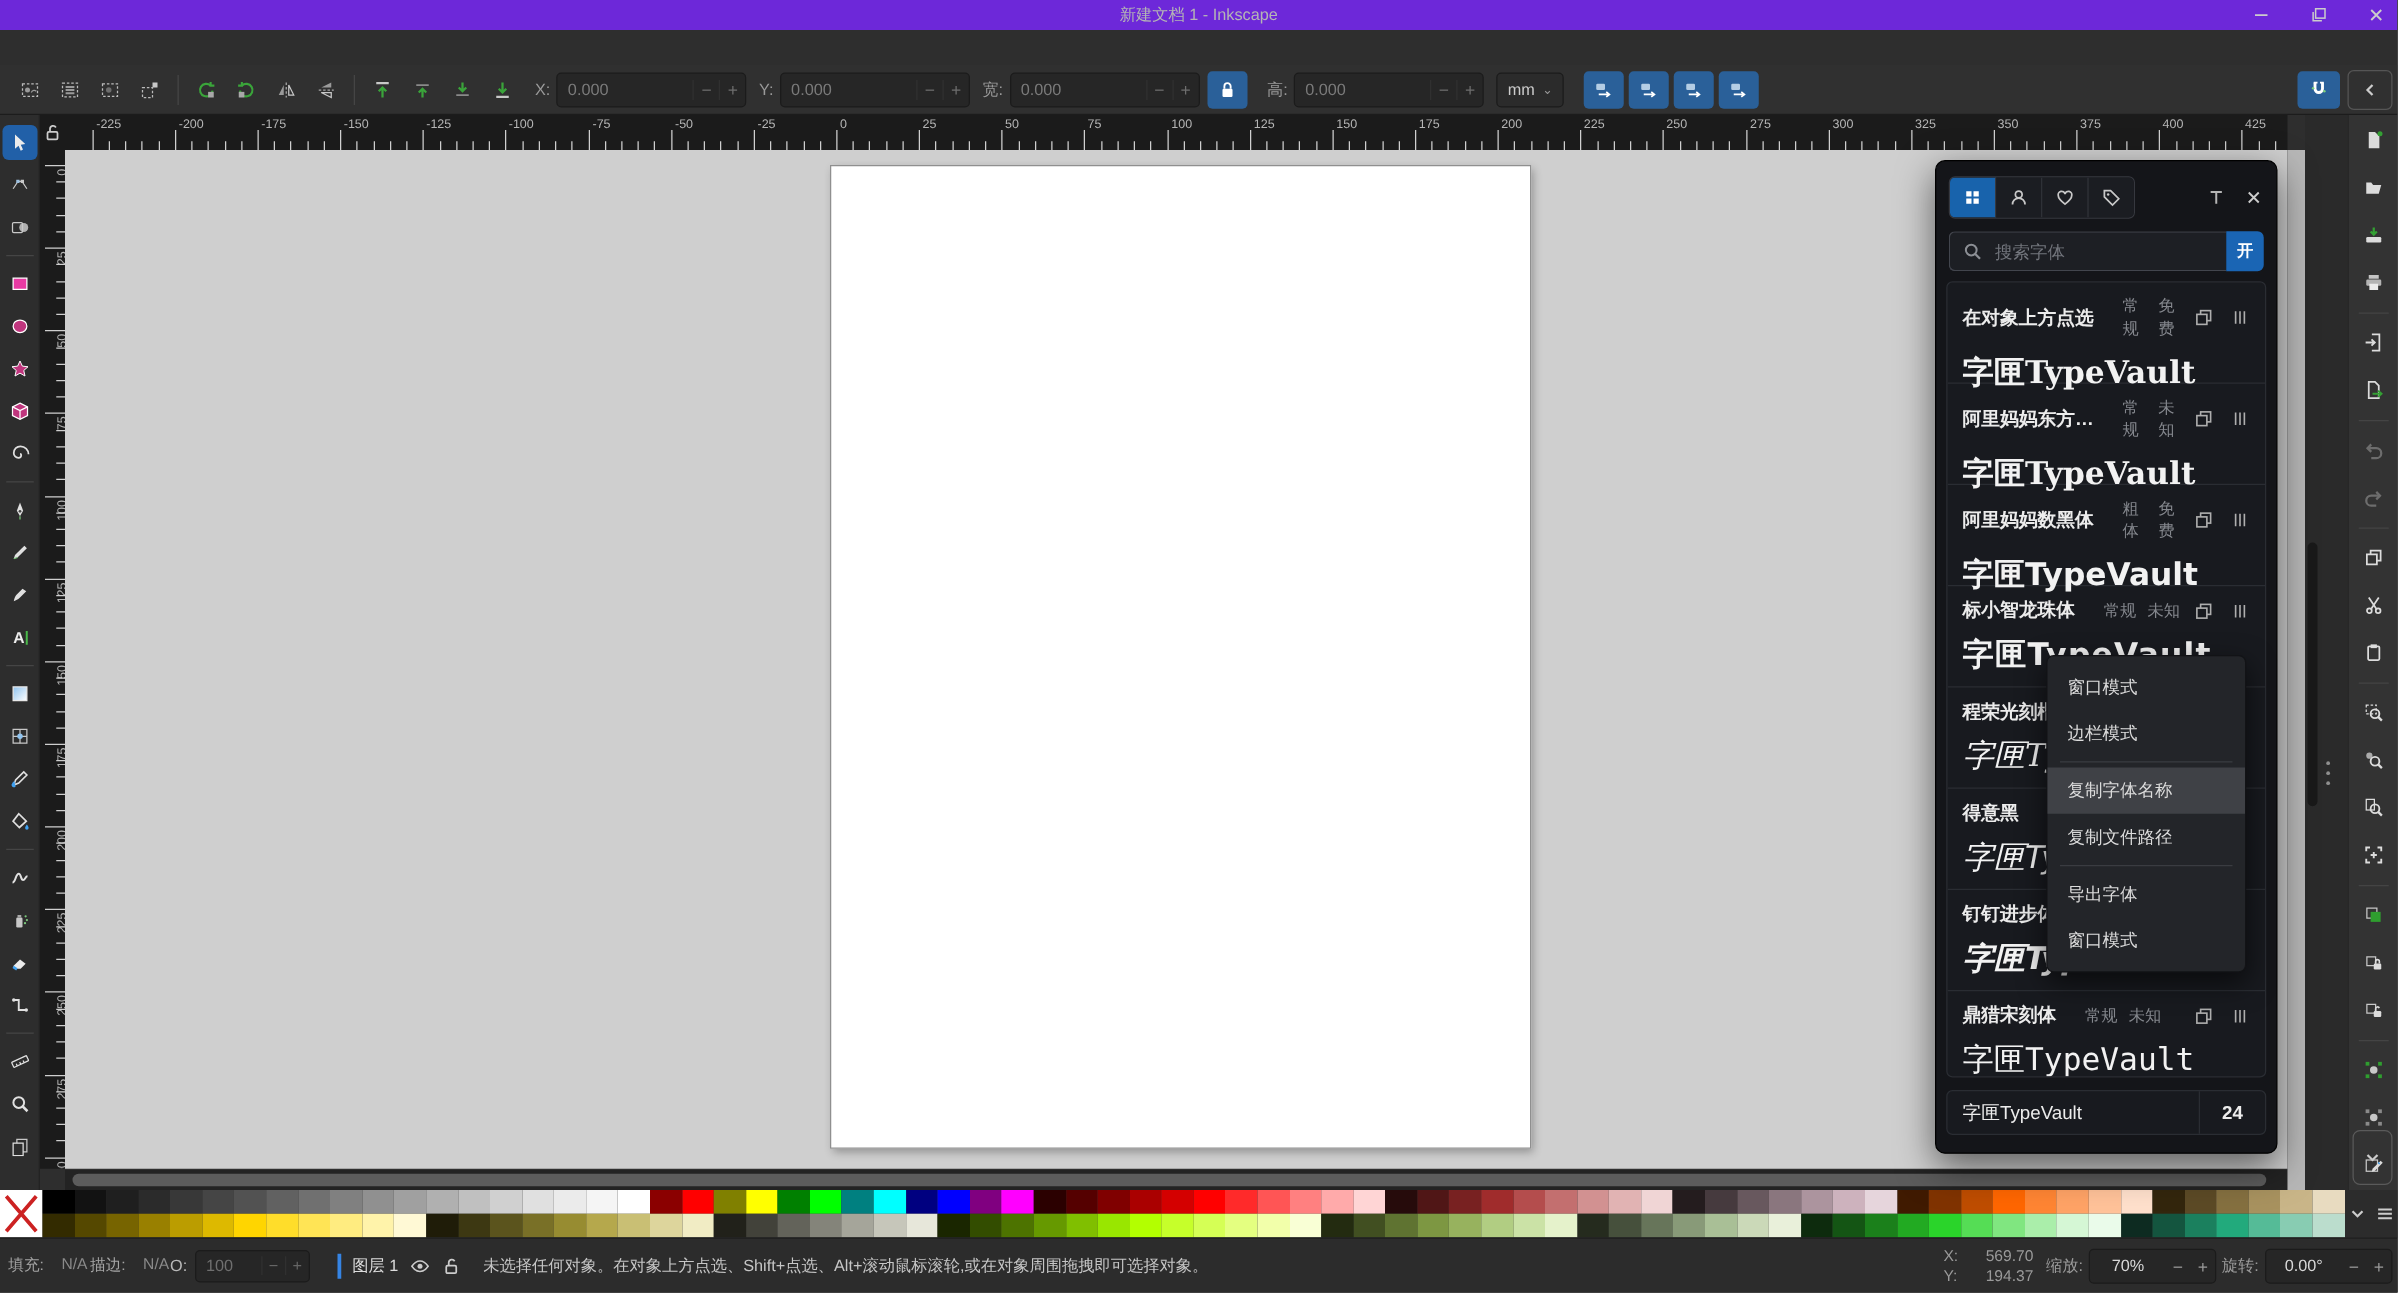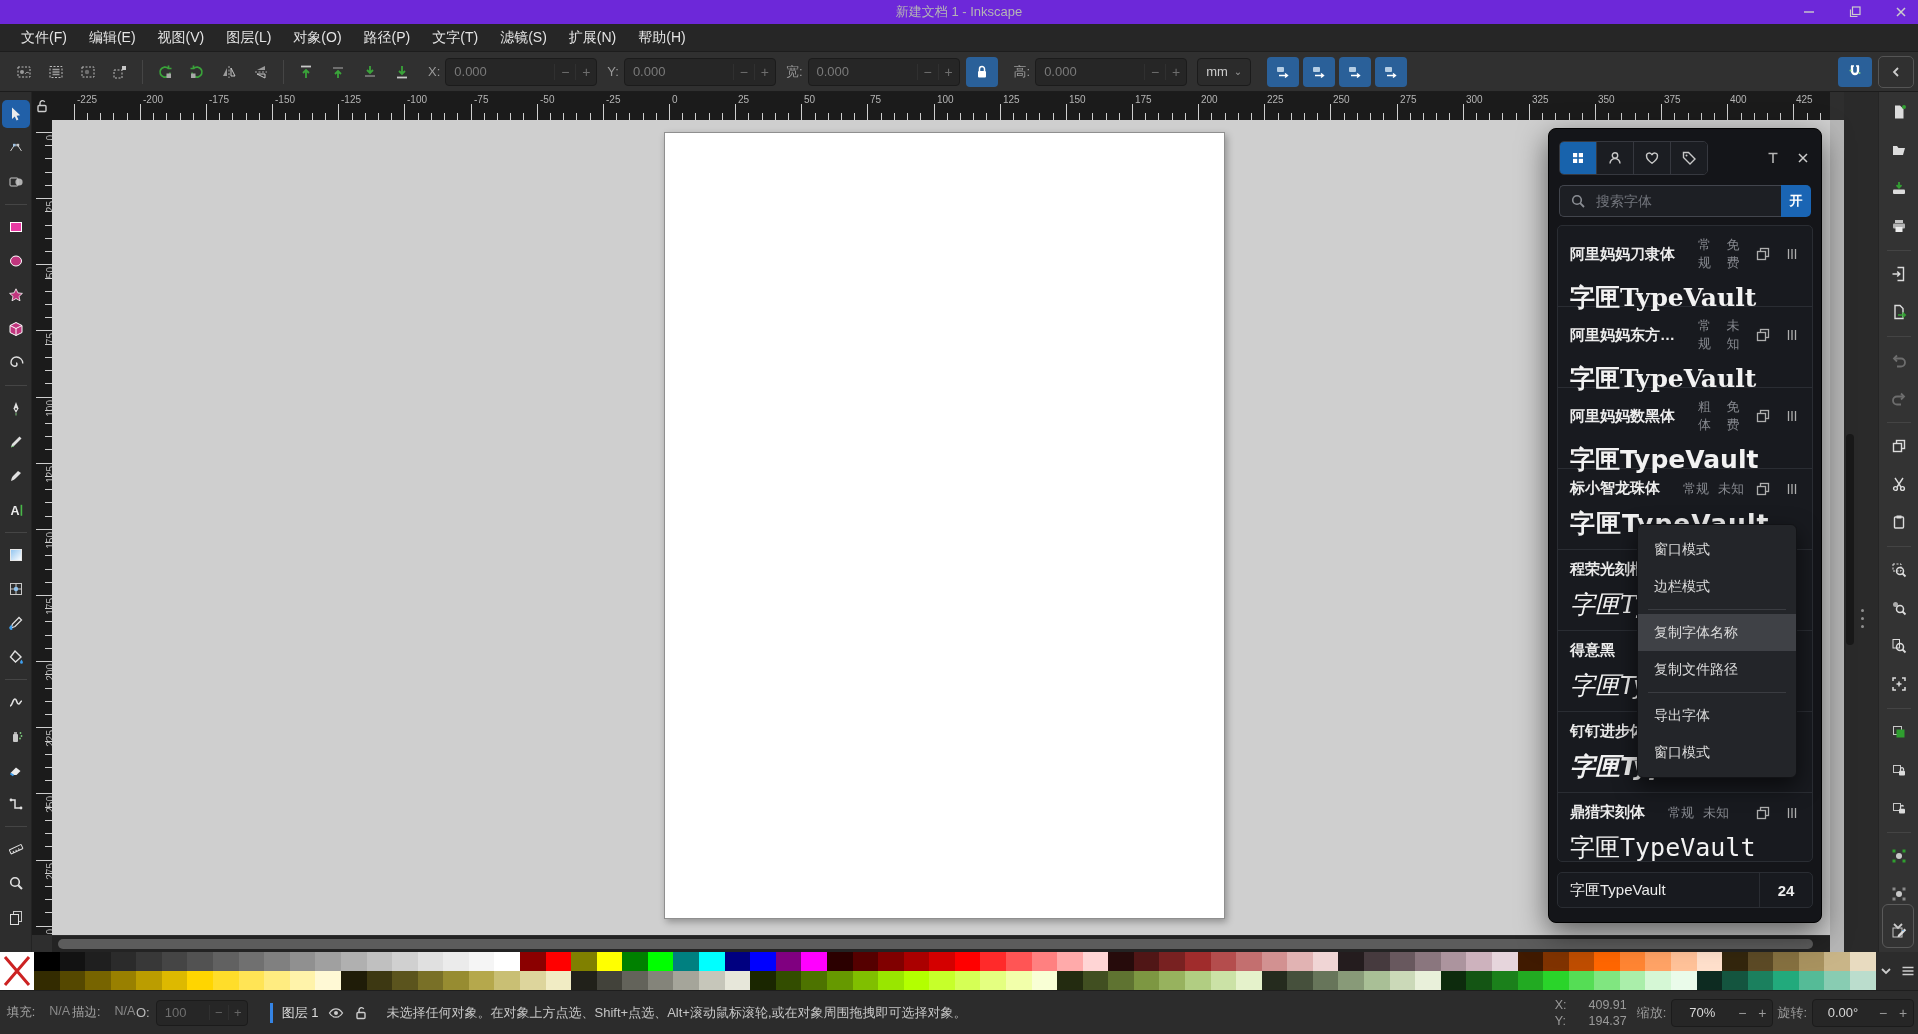--- a/index.html
+++ b/index.html
@@ -140,32 +140,20 @@
       <span class="winbtn">
           <span>
             <svg width="16" height="16" viewBox="0 0 16 16" fill="none">
               <path d="M4 4l8 8M12 4l-8 8" stroke="#ccc" stroke-width="1.5"></path>
             </svg>
           </span>
         </span>
     </div>
   </div>
 
-  <div id="menubar" class="abs">
-      <div class="menuitem">文件(F)</div>
-      <div class="menuitem">编辑(E)</div>
-      <div class="menuitem">视图(V)</div>
-      <div class="menuitem">图层(L)</div>
-      <div class="menuitem">对象(O)</div>
-      <div class="menuitem">路径(P)</div>
-      <div class="menuitem">文字(T)</div>
-      <div class="menuitem">滤镜(S)</div>
-      <div class="menuitem">扩展(N)</div>
-      <div class="menuitem">帮助(H)</div>
-    </div>
 
   <div id="toolbar" class="abs">
       <div style="width: 8px;"></div>
       <div class="tbtn">
         <svg width="16" height="16" viewBox="0 0 16 16" fill="none">
           <rect x="2" y="3" width="12" height="10" stroke="#bbb" stroke-dasharray="2 1.5"></rect>
           <circle cx="6" cy="8" r="2" fill="#9a9a9a"></circle>
           <path d="M9 10c1-2 3-2 4-1" stroke="#9a9a9a"></path>
         </svg>
       </div>
@@ -1088,21 +1076,21 @@
           <svg width="16" height="16" viewBox="0 0 16 16" fill="none">
             <rect x="4" y="7.5" width="8" height="6" rx="1" stroke="#ccc" stroke-width="1.4"></rect>
             <path d="M6 7.5V5a2.5 2.5 0 0 1 4.7-1" stroke="#ccc" stroke-width="1.4"></path>
           </svg>
         </span>
     </div>
     <div id="message">未选择任何对象。在对象上方点选、Shift+点选、Alt+滚动鼠标滚轮,或在对象周围拖拽即可选择对象。</div>
     <div id="xyblock">
       <div class="xyrow">
           <span>X:</span>
-          <span>409.91</span>
+          <span>569.70</span>
         </div>
       <div class="xyrow">
           <span>Y:</span>
           <span>194.37</span>
         </div>
     </div>
     <div class="zrblock">
       <span>缩放:</span>
       <div class="zrfield">
         <span class="val">70%</span>
@@ -1170,21 +1158,21 @@
               <path d="M10.2 10.2 14 14" stroke="#8b8e94" stroke-width="1.8"></path>
             </svg>
           </span>
         <input type="text" placeholder="搜索字体" style="">
       </div>
       <div id="searchgo">开</div>
     </div>
     <div id="fontlist">
         <div class="frow">
           <div class="fhead">
-            <span class="fname">阿里妈妈刀隶体</span>
+            <span class="fname">在对象上方点选</span>
             <span class="ftag" style="margin-left: 14px;">常规</span>
             <span class="ftag">免费</span>
             <div class="ficons">
               <span>
                 <svg width="16" height="16" viewBox="0 0 16 16" fill="none">
                   <rect x="5.5" y="2.5" width="8" height="8" stroke="#aeaeae" stroke-width="1.3"></rect>
                   <rect x="2.5" y="5.5" width="8" height="8" fill="#181a1f" stroke="#aeaeae" stroke-width="1.3"></rect>
                 </svg>
               </span>
               <span>

